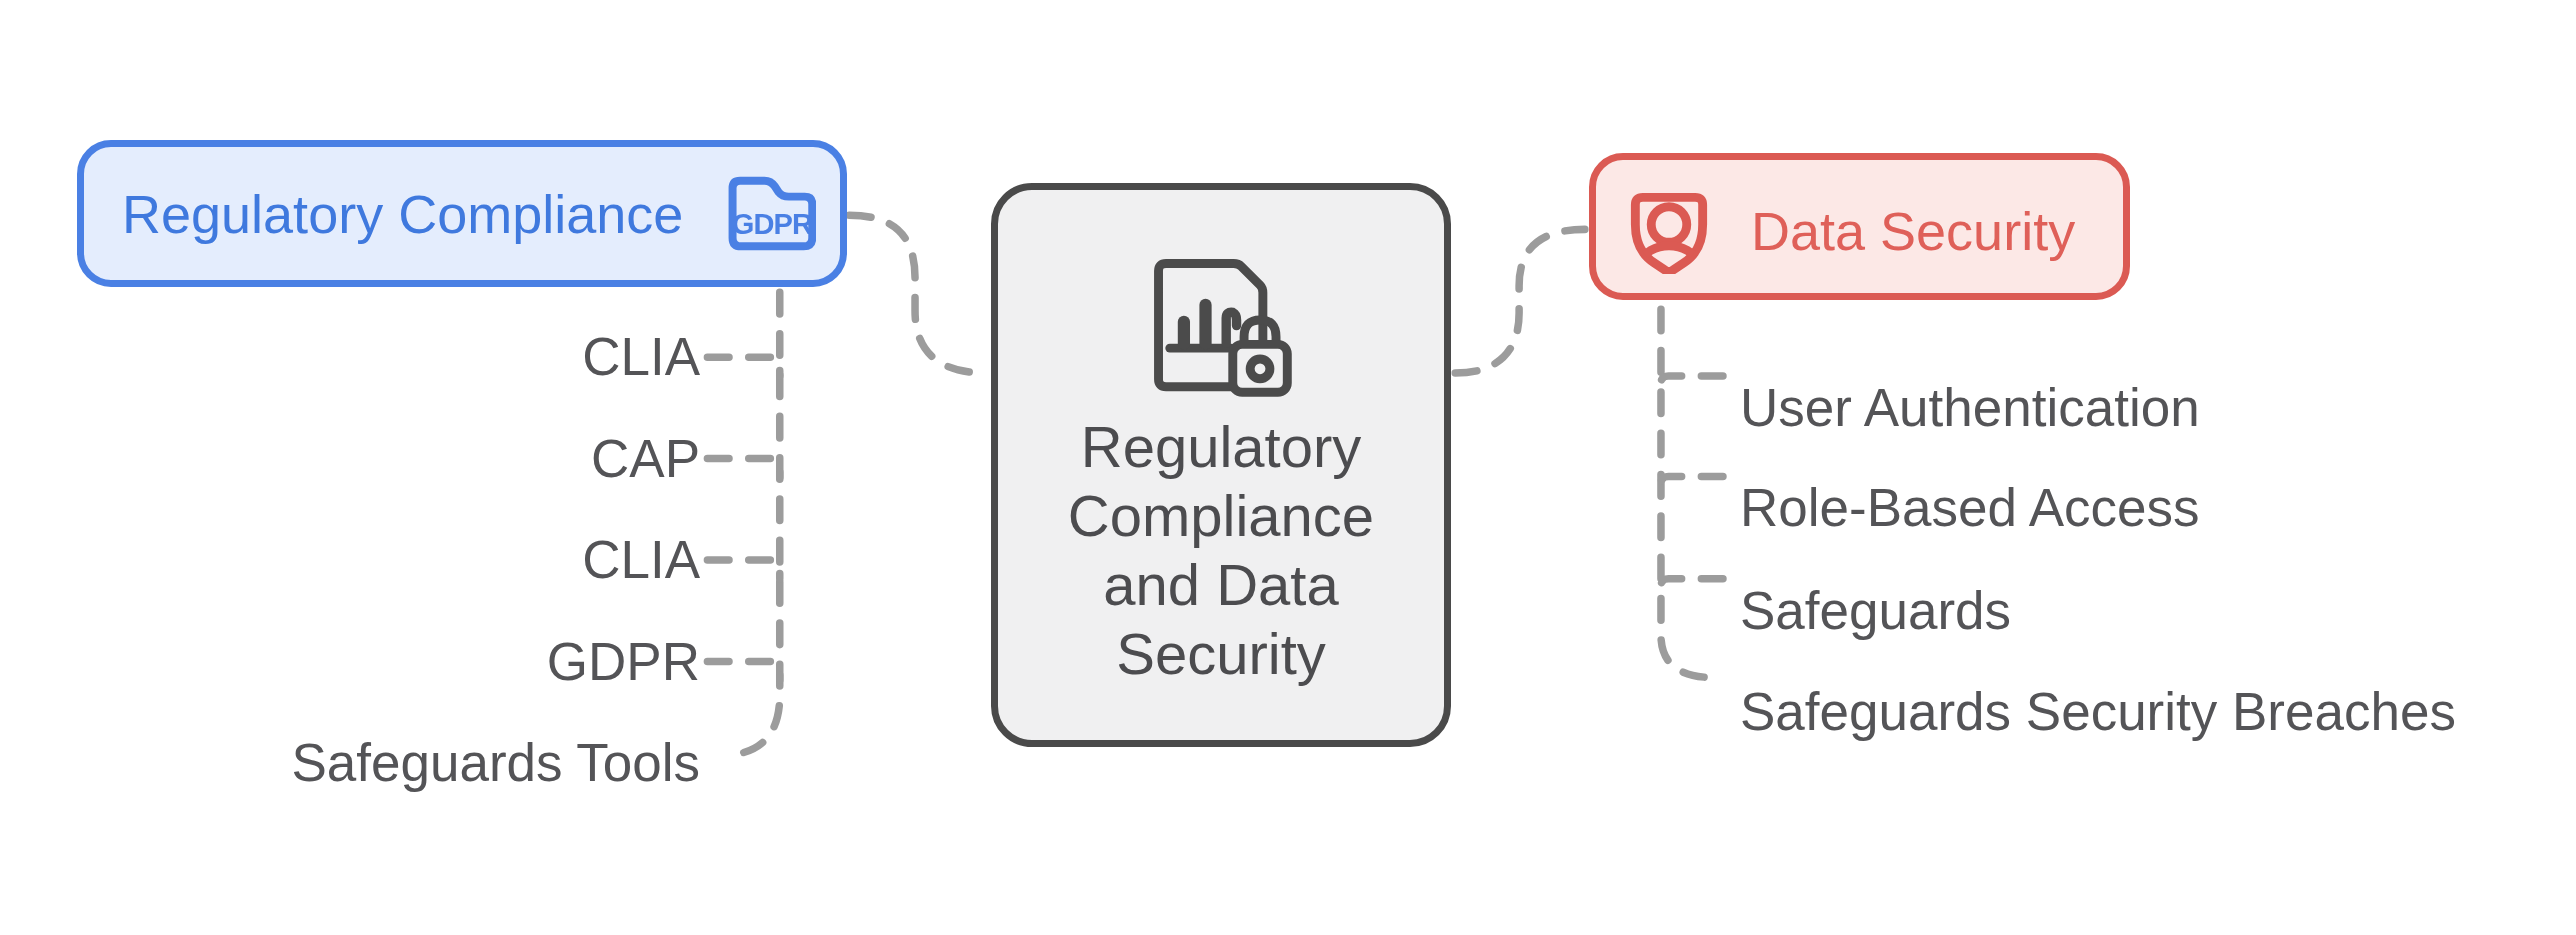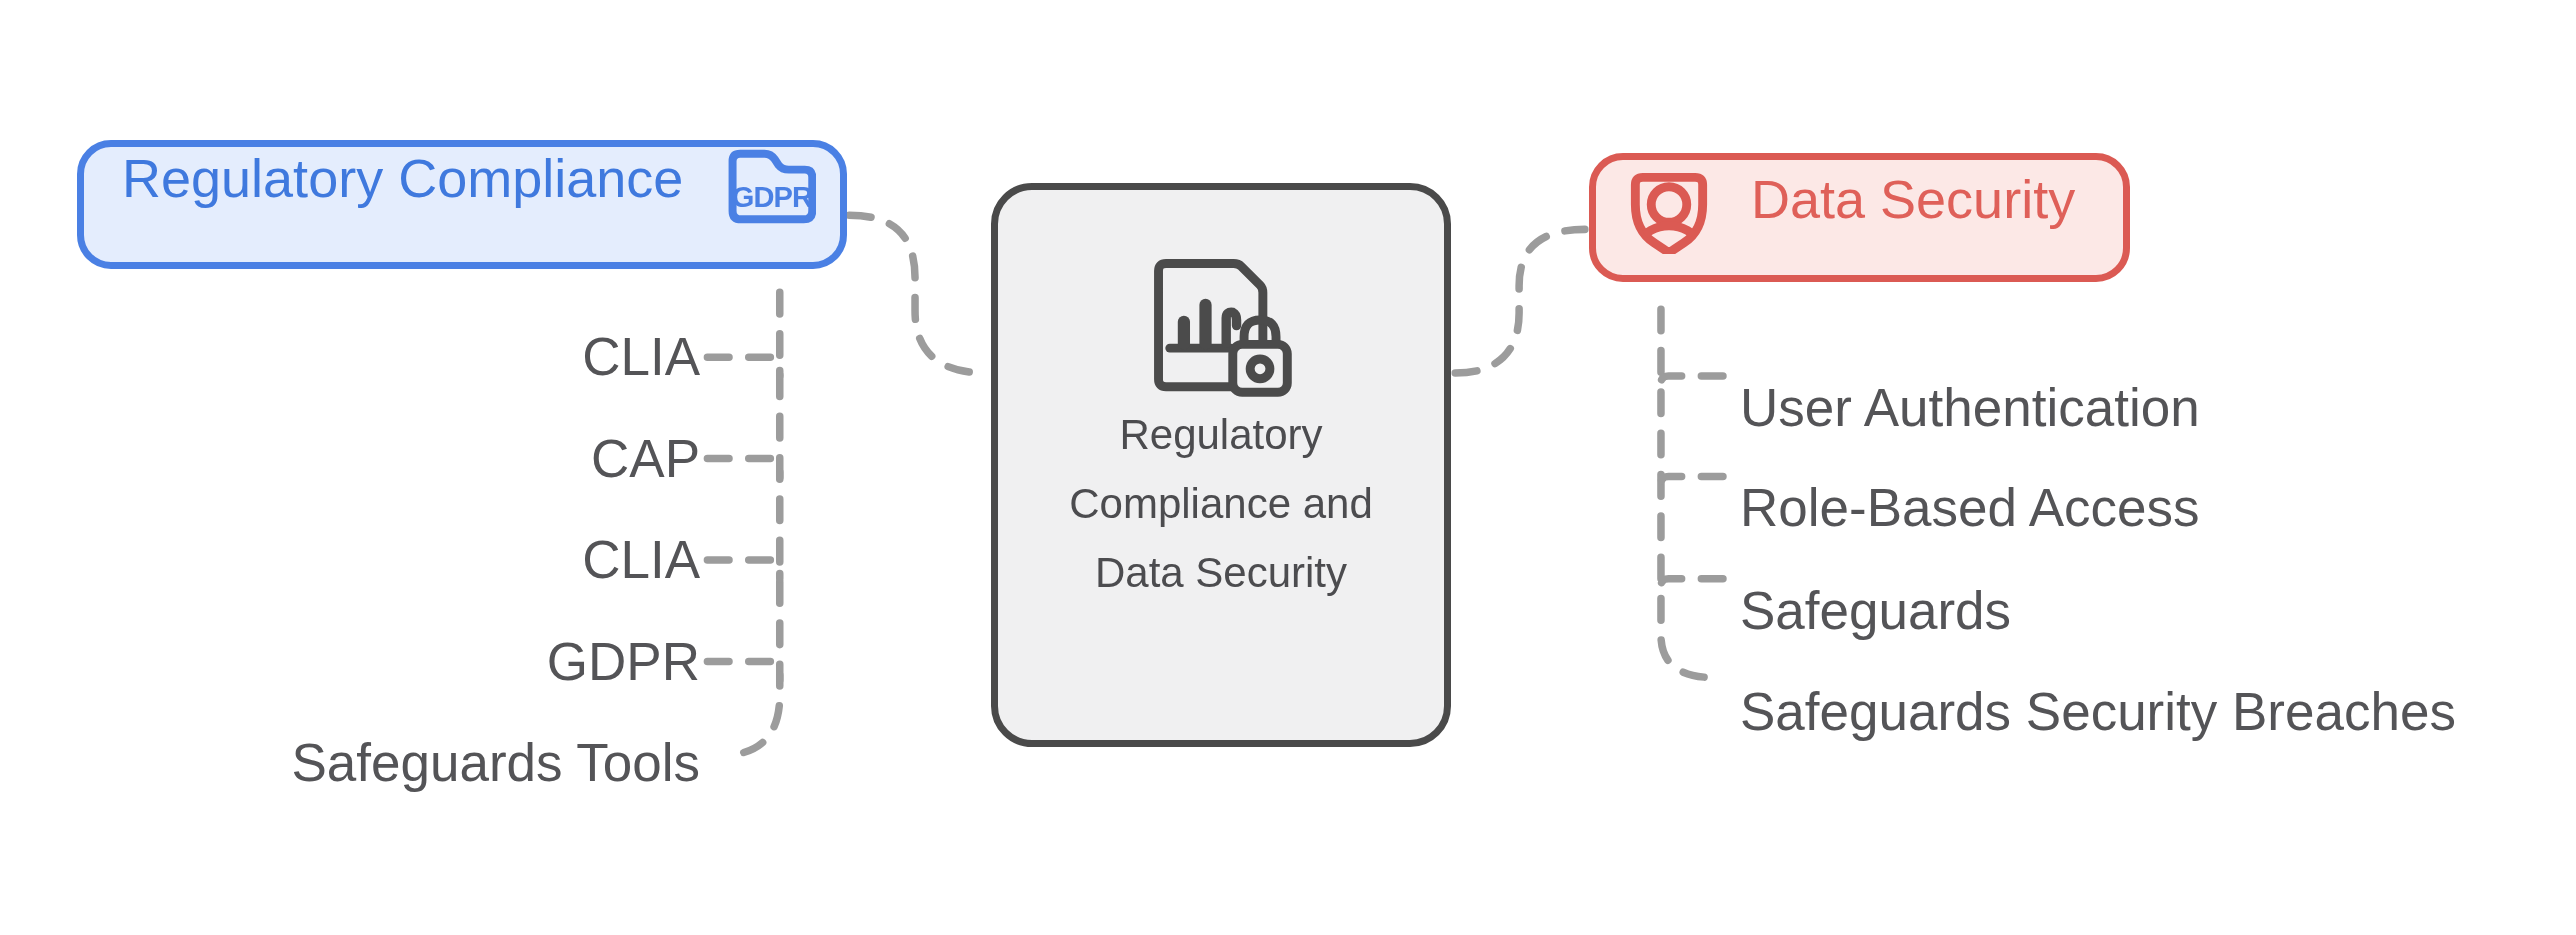--- a/index.html
+++ b/index.html
@@ -6,38 +6,38 @@
   #stage{position:relative;width:2576px;height:936px;background:#ffffff;overflow:hidden;
          font-family:"Liberation Sans",sans-serif;}
   svg{display:block;}
 
   
   #connectors{position:absolute;left:0;top:0;width:2576px;height:936px;}
   .dash{fill:none;stroke:#9c9c9c;stroke-width:8;stroke-linecap:round;
         stroke-dasharray:23 21;}
 
   
-  .branch-node{position:absolute;box-sizing:border-box;height:129px;
-               border-radius:34px;display:flex;}
+  .branch-node{position:absolute;box-sizing:border-box;height:147px;
+               border-radius:34px;display:flex;align-items:center;}
   #node-left{left:77px;top:140px;width:770px;border:7.5px solid #4a80e4;background:#e4edfd;
              padding:0 24.4px 0 38px;}
   #node-right{left:1589px;top:153px;width:541px;border:7.5px solid #db5a53;background:#fce8e6;
               padding:8px 19px 0 30px;}
   .branch-title{font-size:54px;letter-spacing:0;white-space:nowrap;}
   #node-left .branch-title{color:#3f79de;}
   #node-right .branch-title{color:#df6059;margin-left:39px;}
   #gdpr-icon{margin-left:auto;}
 
   
   #node-center{position:absolute;left:991px;top:183px;width:460px;height:564px;
                box-sizing:border-box;border:7.5px solid #4a4a4a;background:#f0f0f1;
                border-radius:41px;display:flex;flex-direction:column;align-items:center;}
   #center-icon{margin-top:66px;}
-  #center-label{margin-top:3px;width:357px;text-align:center;color:#4c4c4f;
-                font-size:42px;line-height:69px;}
+  #center-label{margin-top:15px;width:357px;text-align:center;color:#4c4c4f;
+                font-size:58px;line-height:69px;}
 
   
   .leaf{position:absolute;height:68px;line-height:68px;font-size:53px;color:#545457;
         white-space:nowrap;}
   .leaf-left{right:1876px;text-align:right;}
   .leaf-right{left:1740px;text-align:left;margin-top:32px;}
 </style>
 </head>
 <body>
 

